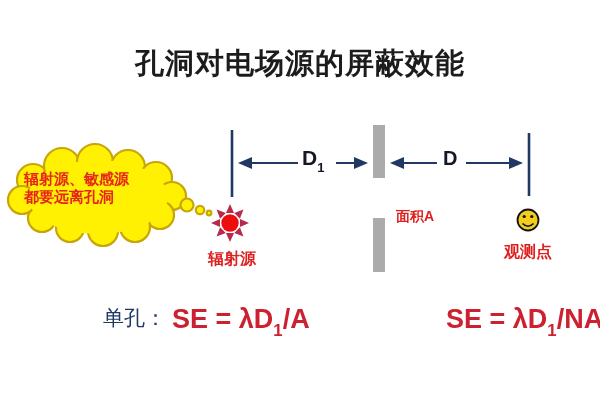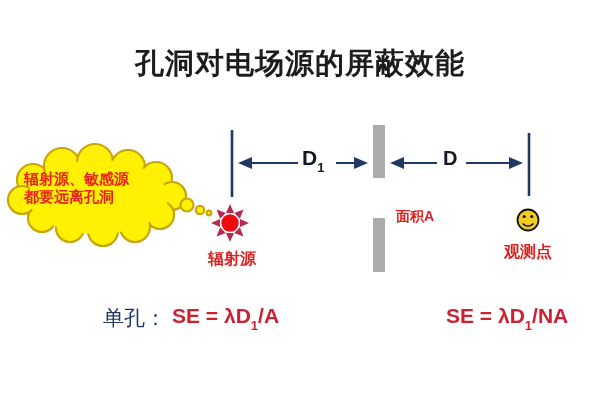--- a/index.html
+++ b/index.html
@@ -20,21 +20,21 @@
   }
   .dim{font-size:21px;font-weight:bold;color:#141824;}
   .dim sub,.formula sub{font-size:0.62em;position:relative;bottom:-2px;}
   .d1-label{left:302px;top:146px;}
   .d-label{left:443px;top:147px;font-size:20px;}
   .red-small{font-size:14px;font-weight:bold;color:#df1f1f;}
   .area-label{left:396px;top:208px;}
   .source-label{left:192px;top:249px;width:80px;text-align:center;font-size:16px;}
   .observer-label{left:488px;top:242px;width:80px;text-align:center;font-size:16px;}
   .formula-prefix{font-size:21px;font-weight:normal;color:#1f3864;}
-  .formula{font-size:21px;font-weight:bold;color:#cc2130;}
+  .formula{font-size:27px;font-weight:bold;color:#cc2130;}
   .single-prefix{left:103px;top:304px;}
   .single-formula{left:172px;top:304px;}
   .multi-prefix{left:366px;top:304px;}
   .multi-formula{left:446px;top:304px;}
 </style>
 </head>
 <body>
 
 <div class="stage">
 

